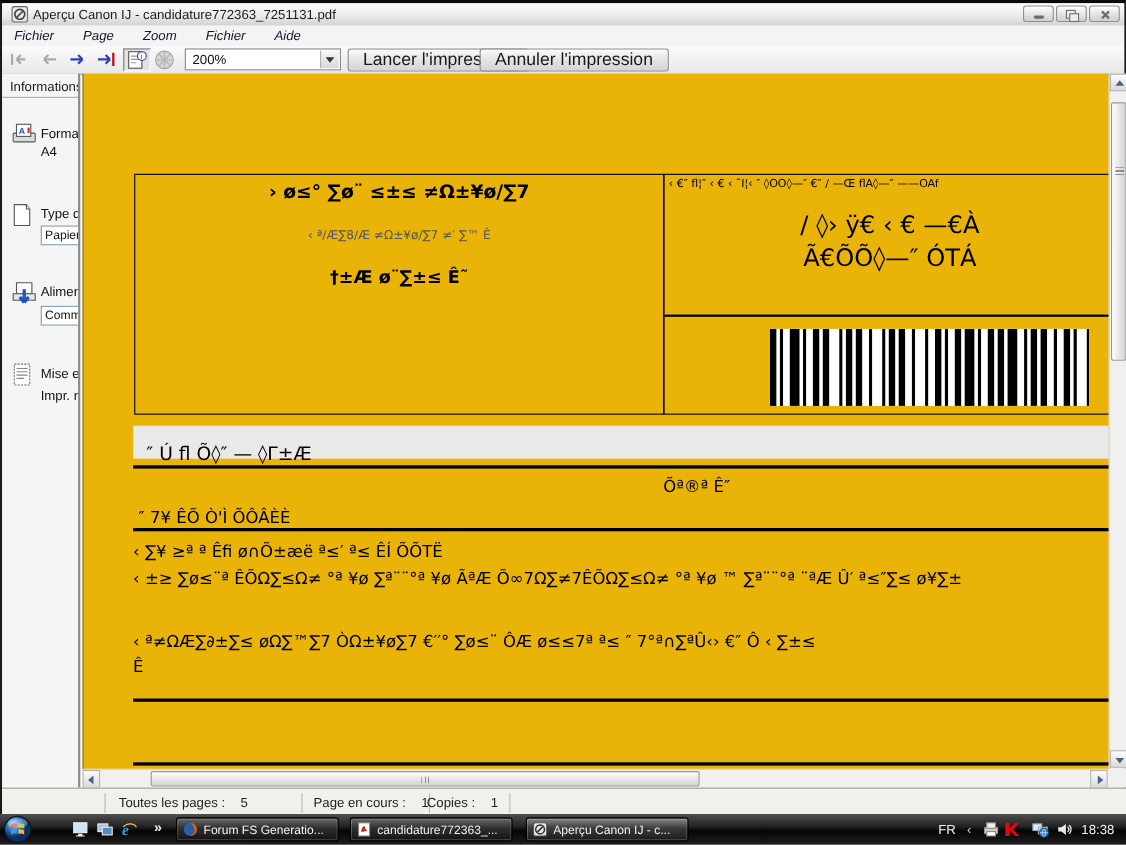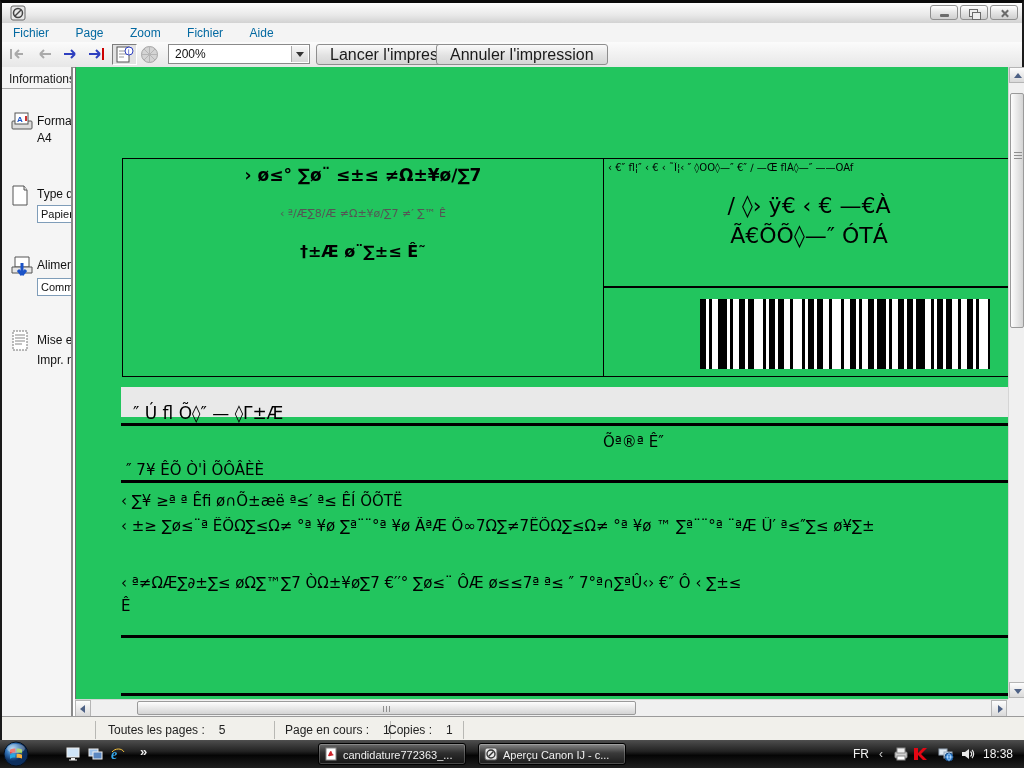--- a/index.html
+++ b/index.html
@@ -17,21 +17,21 @@
           background:linear-gradient(#ffffff,#e8e8e8 45%,#cfcfcf);box-sizing:border-box;}
   .winbtn .glyph{position:absolute;left:0;top:0;right:0;bottom:0;}
   #btn-min{right:64px;} #btn-restore{right:34px;} #btn-close{right:4px;}
   .min-bar{position:absolute;left:9px;top:8px;width:9px;height:3px;background:#6b6b6b;border-radius:1px;}
   .rest-a{position:absolute;left:8px;top:3px;width:7px;height:6px;border:1px solid #6b6b6b;background:#eee;}
   .rest-b{position:absolute;left:11px;top:6px;width:7px;height:6px;border:1px solid #6b6b6b;background:#eee;}
   .x1,.x2{position:absolute;left:13px;top:3px;width:2px;height:9px;background:#6b6b6b;}
   .x1{transform:rotate(45deg);} .x2{transform:rotate(-45deg);}
 
   #menubar{position:absolute;left:0;top:20px;width:100%;height:19px;background:#f4f4f4;}
-  .menu-item{display:inline-block;padding:2px 11px 0 11px;font-size:12px;color:#0369a1;}
+  .menu-item{display:inline-block;padding:2px 11px 0 11px;font-size:12px;color:#0f172a;font-style:italic;}
 
   #toolbar{position:absolute;left:0;top:39px;width:100%;height:25px;
            background:linear-gradient(#fbfbfb,#e7e7e7);border-bottom:1px solid #9a9a9a;}
   .navico{position:absolute;top:5px;width:20px;height:14px;}
   #nav-first{left:7px;} #nav-prev{left:33px;} #nav-next{left:59px;} #nav-last{left:85px;}
   #btn-info{position:absolute;left:110px;top:2px;width:25px;height:21px;background:#e2e2e2;
             border:1px solid;border-color:#7d7d7d #ffffff #ffffff #7d7d7d;box-sizing:border-box;}
   #ico-wheel{position:absolute;left:138px;top:3px;width:19px;height:19px;}
   #zoom-combo{position:absolute;left:166px;top:2px;width:142px;height:20px;background:#fff;
               border:1px solid #8a8a8a;box-sizing:border-box;}
@@ -47,21 +47,21 @@
   #sidebar{position:absolute;left:0;top:64px;width:71px;height:649px;background:#f5f5f5;
            border-right:2px solid #8a8a8a;box-sizing:border-box;overflow:hidden;}
   #sb-header{position:absolute;left:0;top:0;width:100%;height:22px;border-bottom:1px solid #aaa;
              font-size:12px;color:#222;padding:5px 0 0 7px;white-space:nowrap;box-sizing:border-box;}
   .sb-label{position:absolute;left:35px;font-size:12px;color:#111;white-space:nowrap;}
   .sb-combo{position:absolute;left:35px;width:50px;height:18px;background:#fff;border:1px solid #7f9db9;
             font-size:11px;color:#111;padding:2px 0 0 3px;box-sizing:border-box;white-space:nowrap;overflow:hidden;}
   .sb-icon{position:absolute;left:8px;}
 
   
-  #preview{position:absolute;left:73px;top:64px;width:933px;height:632px;background:#22c55e;overflow:hidden;
+  #preview{position:absolute;left:73px;top:64px;width:933px;height:632px;background:#eab308;overflow:hidden;
            border-left:1px solid #6e6e6e;box-sizing:border-box;}
   .doc{font-family:"DejaVu Sans",sans-serif;color:#000;}
   #lbox{position:absolute;left:46px;top:91px;width:482px;height:219px;border:1px solid #000;box-sizing:border-box;}
   #lbox-l1{position:absolute;left:0;top:6px;width:100%;text-align:center;font-size:17px;font-weight:bold;white-space:nowrap;}
   #lbox-l2{position:absolute;left:0;top:48px;width:100%;text-align:center;font-size:11px;color:#555;white-space:nowrap;}
   #lbox-l3{position:absolute;left:0;top:83px;width:100%;text-align:center;font-size:16px;font-weight:bold;white-space:nowrap;}
   #rbox{position:absolute;left:527px;top:91px;width:412px;height:219px;border:1px solid #000;box-sizing:border-box;}
   #rbox-divider{position:absolute;left:0;top:127px;width:100%;height:2px;background:#000;}
   #rbox-small{position:absolute;left:4px;top:3px;width:420px;font-size:10px;white-space:nowrap;overflow:hidden;}
   #rbox-b1{position:absolute;left:0;top:34px;width:100%;text-align:center;font-size:22px;white-space:nowrap;}
@@ -128,20 +128,21 @@
   <div id="frame">
 
     <div id="titlebar">
       <span id="app-icon">
         <svg width="16" height="16" viewBox="0 0 16 16">
             <rect x="1" y="1" width="14" height="14" rx="2" fill="#e8e8e8" stroke="#666"></rect>
             <circle cx="8" cy="8" r="4.5" fill="none" stroke="#444" stroke-width="1.5"></circle>
             <path d="M5 11 L11 5" stroke="#444" stroke-width="1.5"></path>
           </svg>
       </span>
+      <span id="title-text">Aperçu Canon IJ - candidature772363_7251131.pdf</span>
       <div class="winbtn" id="btn-min">
           <span class="glyph">
             <span class="min-bar"></span>
           </span>
         </div>
       <div class="winbtn" id="btn-restore">
           <span class="glyph">
             <span class="rest-a"></span>
             <span class="rest-b"></span>
           </span>
@@ -352,20 +353,29 @@
         </svg>
     </span>
     <span class="ql-icon" id="ql-ie">
       <svg width="16" height="16" viewBox="0 0 16 16">
           <text x="1" y="13" font-size="14" font-style="italic" font-weight="bold" fill="#35a6e8" font-family="Liberation Serif">e</text>
           <path d="M2 6 C5 2 12 2 14 6" stroke="#f7c23c" fill="none"></path>
         </svg>
     </span>
     <span id="ql-more">»</span>
 
+    <div class="task-btn" id="task1">
+      <span class="tico">
+        <svg width="14" height="14" viewBox="0 0 14 14">
+            <circle cx="7" cy="7" r="6" fill="#2a5fa5"></circle>
+            <path d="M7 1 A6 6 0 0 1 13 7 A6 6 0 0 1 7 13 C10 11.5 11.5 9 10.5 6 C9.8 4 8.5 2.5 7 1 Z" fill="#e66000"></path>
+          </svg>
+      </span>
+      <span class="tlabel">Forum FS Generatio...</span>
+    </div>
     <div class="task-btn" id="task2">
       <span class="tico">
         <svg width="14" height="14" viewBox="0 0 14 14">
             <rect x="2" y="1" width="10" height="12" fill="#fff" stroke="#888"></rect>
             <path d="M4 9 C5 6 6 4 7 4 C8 4 7.5 7 10 8 C8 8.6 5.5 9.5 4 9 Z" fill="#cc2229"></path>
           </svg>
       </span>
       <span class="tlabel">candidature772363_...</span>
     </div>
     <div class="task-btn" id="task3">

